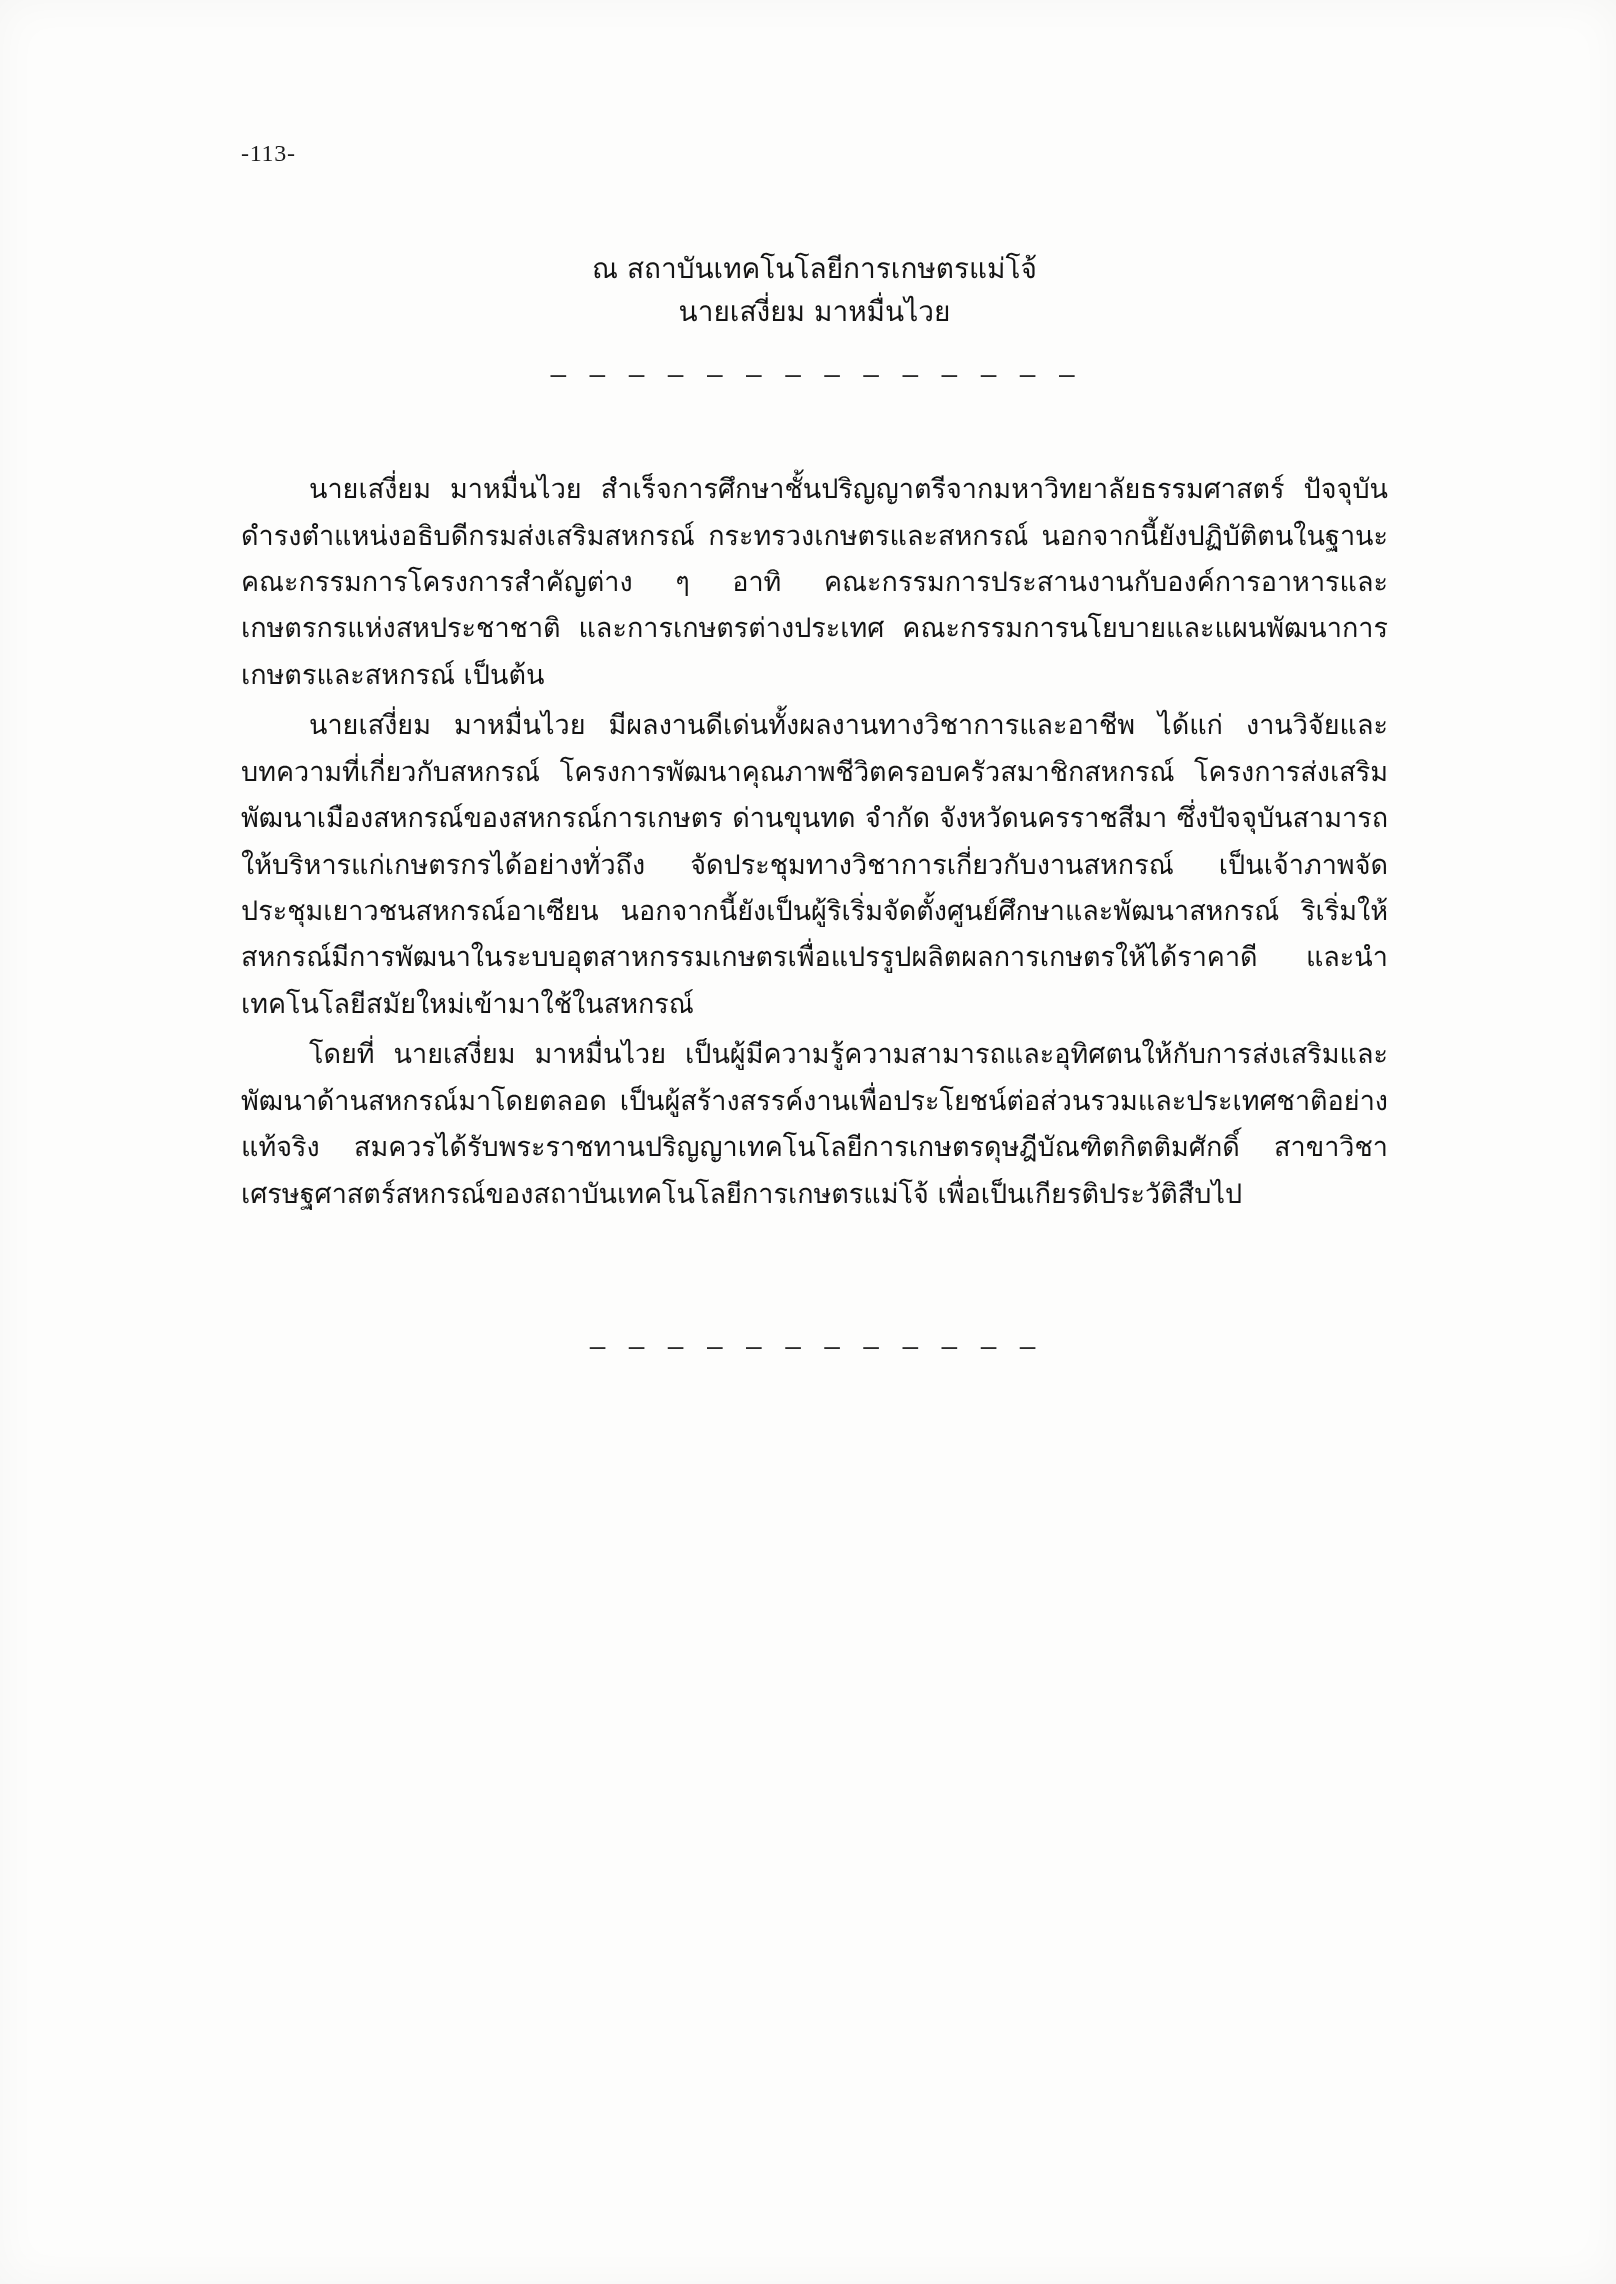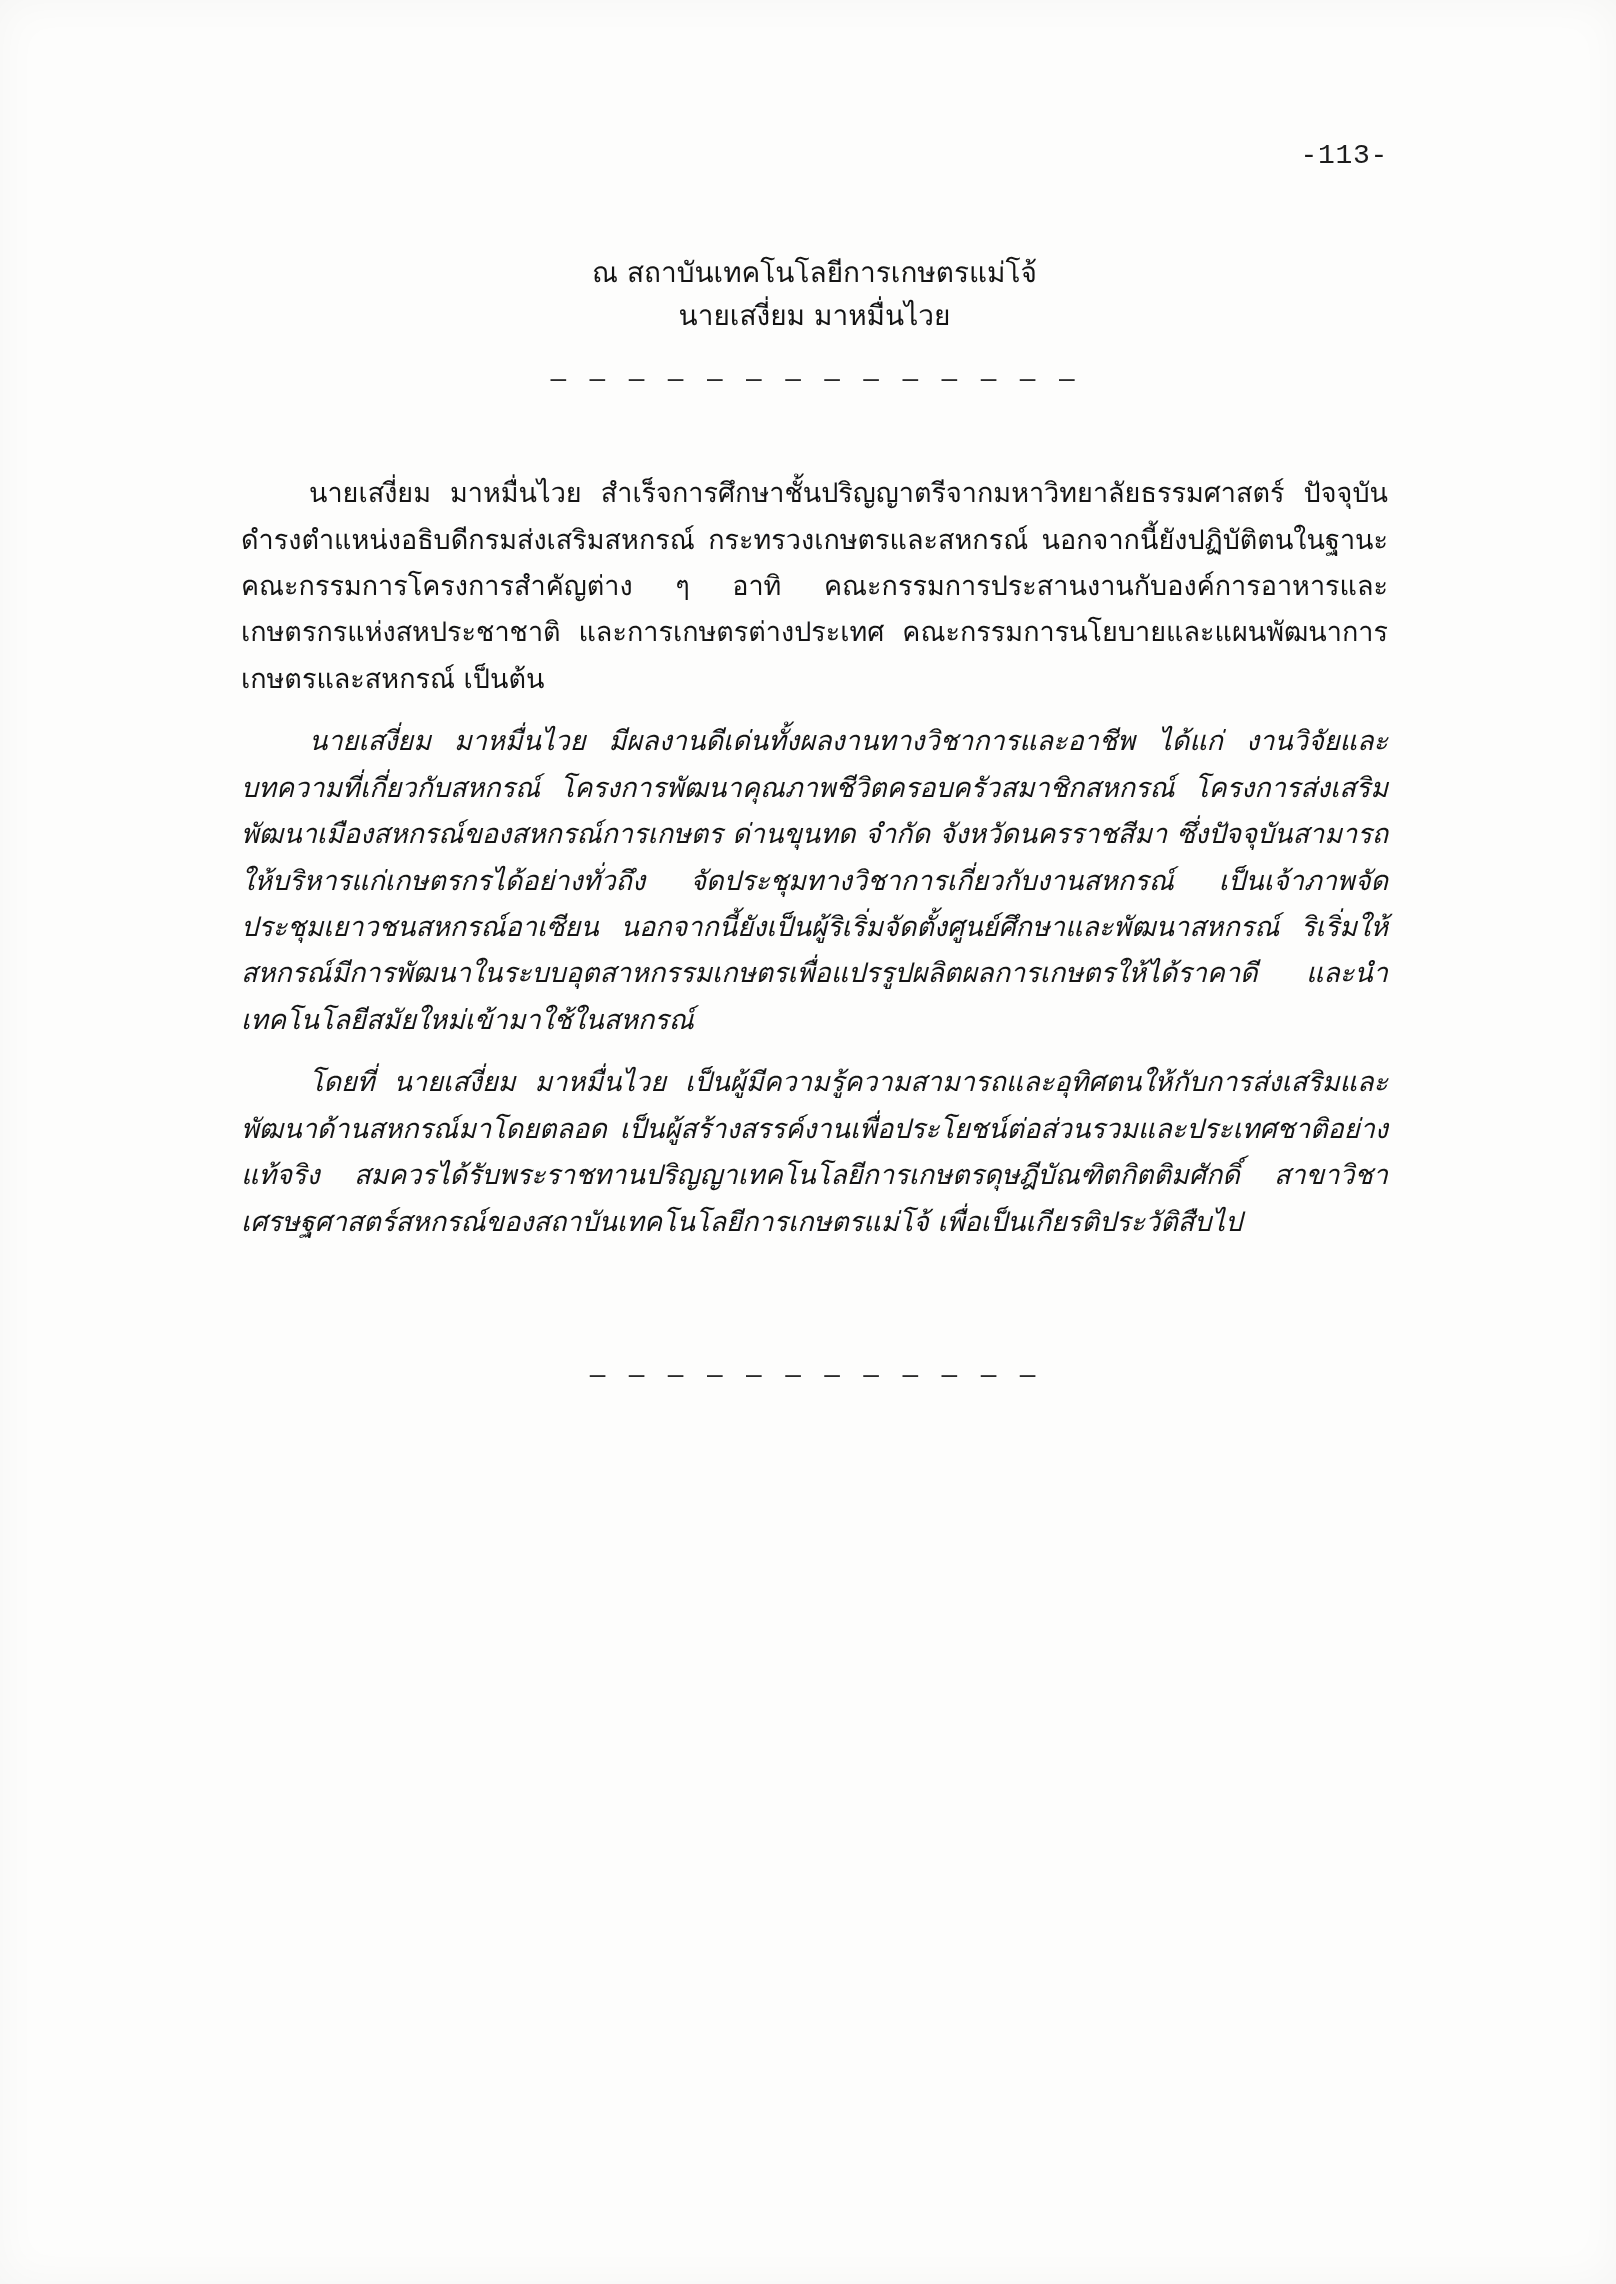--- a/index.html
+++ b/index.html
@@ -31,25 +31,25 @@
     box-shadow: inset 0 0 46px rgba(0,0,0,0.035);
     pointer-events: none;
   }
   .content {
     position: absolute;
     left: 241px;
     top: 0;
     width: 1147px;
   }
   .page-number {
-    text-align: right;
-    font-size: 28px;
+    text-align: left;
+    font-size: 24px;
     letter-spacing: 0.7px;
     margin-top: 140px;
-    font-family: Liberation Mono, monospace;
+    font-family: Liberation Serif, serif;
     color: #1c1c1c;
   }
   .title-block {
     margin-top: 81px;
     text-align: center;
   }
   .title-line {
     font-size: 28px;
     line-height: 1.52;
     color: #141414;
@@ -68,22 +68,21 @@
   }
   .para {
     font-size: 27px;
     line-height: 1.72;
     text-align: justify;
     text-justify: inter-word;
     color: #141414;
     margin: 0;
   }
   .para + .para {
-    margin-top: 16px;
-    font-style: italic;
+    margin-top: 4px;
   }
   .indent {
     display: inline-block;
     width: 68px;
   }
   .bottom-divider {
     text-align: center;
     margin-top: 114px;
     font-size: 26px;
     letter-spacing: 3.9px;

